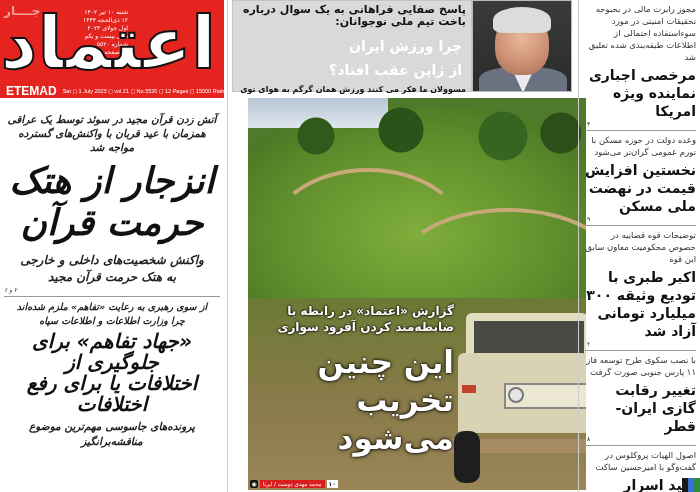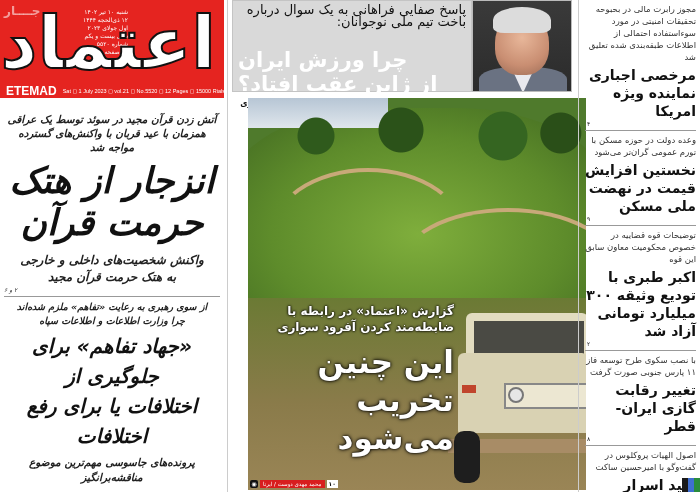--- a/index.html
+++ b/index.html
@@ -17,29 +17,29 @@
   .meta-line { font-size: 5.5px; color: #fff; font-family: "Liberation Sans", sans-serif; white-space: nowrap; }
 
   
   .left-col { position: absolute; left: 0; top: 108px; width: 224px; height: 392px; font-style: italic; }
   .kicker { font-size: 10.5px; font-weight: bold; text-align: center; color: #222; line-height: 14px; padding: 4px 4px 0 4px; }
   .main-headline { font-size: 36px; font-weight: bold; text-align: center; color: #111; line-height: 42px; margin-top: 6px; letter-spacing: -1px; }
   .subhead { font-size: 12px; font-weight: bold; text-align: center; color: #222; line-height: 17px; margin-top: 8px; }
   .page-ref { font-size: 6px; color: #333; text-align: left; padding-left: 4px; }
   .divider { height: 1px; background: #999; margin: 3px 4px; }
   .kicker2 { font-size: 9.5px; font-weight: bold; text-align: center; color: #222; line-height: 14px; margin-top: 2px; }
-  .headline2 { font-size: 20px; font-weight: bold; text-align: center; color: #111; line-height: 30px; margin-top: 3px; letter-spacing: -0.5px; }
+  .headline2 { font-size: 20px; font-weight: bold; text-align: center; color: #111; line-height: 21px; margin-top: 3px; letter-spacing: -0.5px; }
   .subhead2 { font-size: 10.5px; font-weight: bold; text-align: center; color: #222; line-height: 15px; margin-top: 4px; }
 
   .vsep { position: absolute; left: 227px; top: 0; width: 1px; height: 492px; background: #ccc; }
 
   
   .teaser { position: absolute; left: 232px; top: 0; width: 240px; height: 92px; background: #d9d9d9; border: 1px solid #c4c4c4; padding: 3px 5px; }
-  .teaser-kicker { font-size: 13px; font-weight: normal; color: #111; text-align: right; line-height: 12px; }
-  .teaser-headline { font-size: 21px; font-weight: bold; color: #fff; text-align: left; line-height: 24px; margin-top: 20px; padding-right: 4px; }
+  .teaser-kicker { font-size: 11px; font-weight: bold; color: #111; text-align: right; line-height: 12px; }
+  .teaser-headline { font-size: 14px; font-weight: bold; color: #fff; text-align: right; line-height: 24px; margin-top: 6px; padding-right: 4px; }
   .teaser-sub { font-size: 8px; font-weight: bold; color: #111; text-align: right; line-height: 12px; margin-top: 2px; }
   .teaser-photo { position: absolute; left: 472px; top: 0; width: 100px; height: 92px; background: linear-gradient(180deg, #3a3a3a 0%, #2b2b2b 100%); border: 1px solid #bbb; overflow: hidden; }
   .face { position: absolute; left: 22px; top: 12px; width: 54px; height: 62px; border-radius: 48% 48% 42% 42%; background: radial-gradient(circle at 50% 40%, #e8b79a 0%, #c98e72 60%, #9a6a55 100%); }
   .hair { position: absolute; left: 20px; top: 6px; width: 58px; height: 26px; border-radius: 50% 50% 20% 20%; background: #dcdcdc; }
   .suit { position: absolute; left: 6px; top: 66px; width: 88px; height: 30px; border-radius: 40% 40% 0 0; background: #6a7282; }
   .shirt { position: absolute; left: 38px; top: 66px; width: 24px; height: 26px; background: #e9e9ee; clip-path: polygon(0 0, 100% 0, 50% 100%); }
 
   
   .photo { position: absolute; left: 248px; top: 98px; width: 338px; height: 392px; overflow: hidden; background: #4f7a2c; }
   .sky { position: absolute; left: 0; top: 0; width: 140px; height: 30px; background: linear-gradient(180deg,#b7c6d5,#dfe6ec); }

